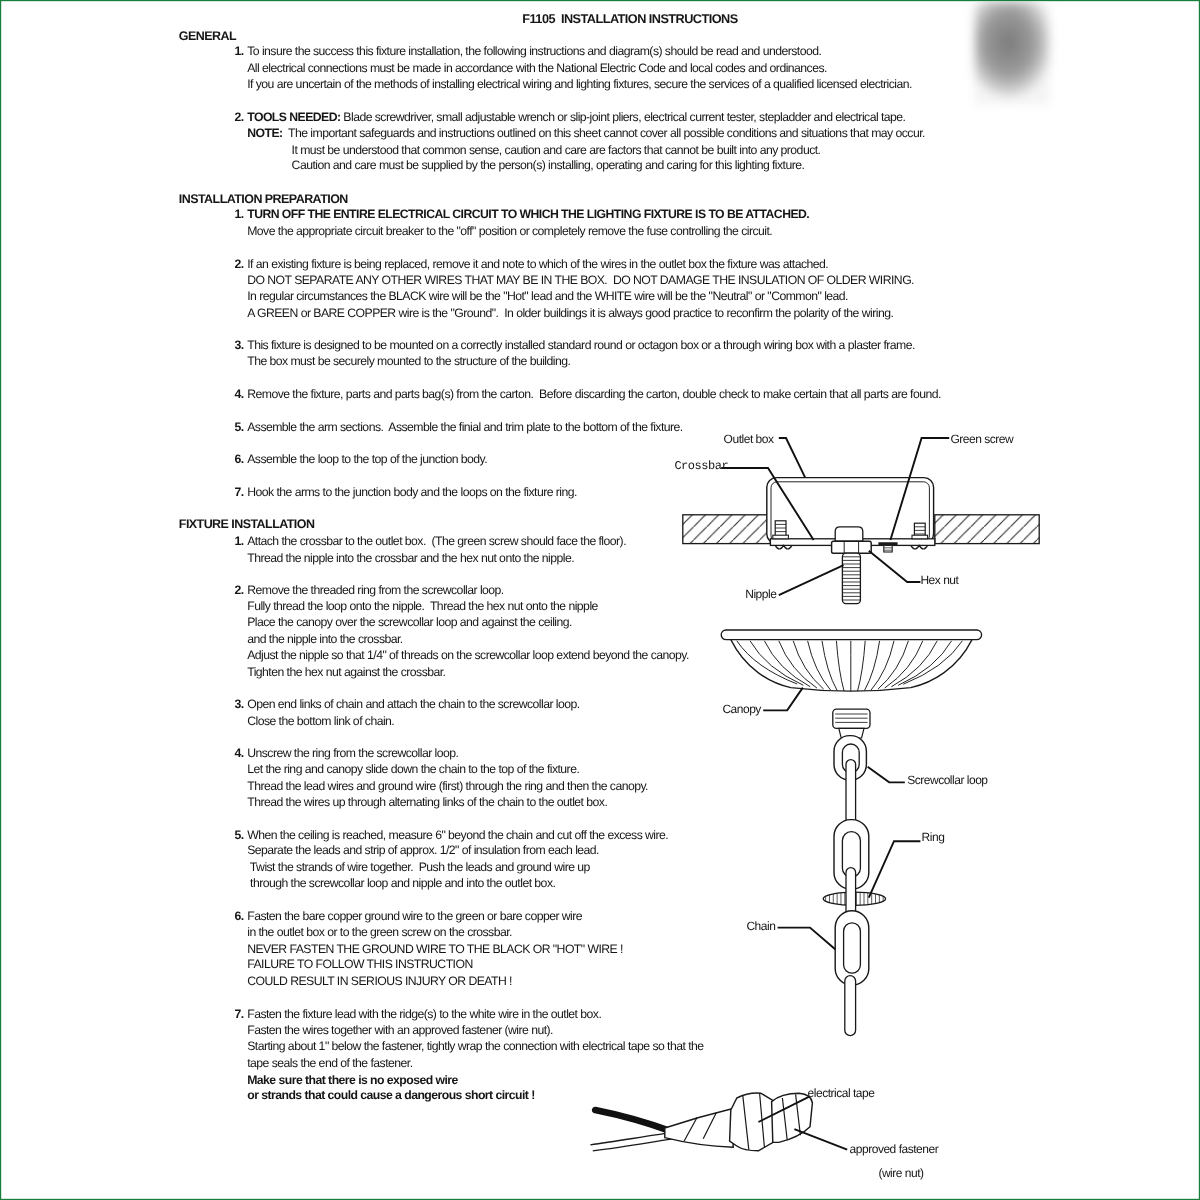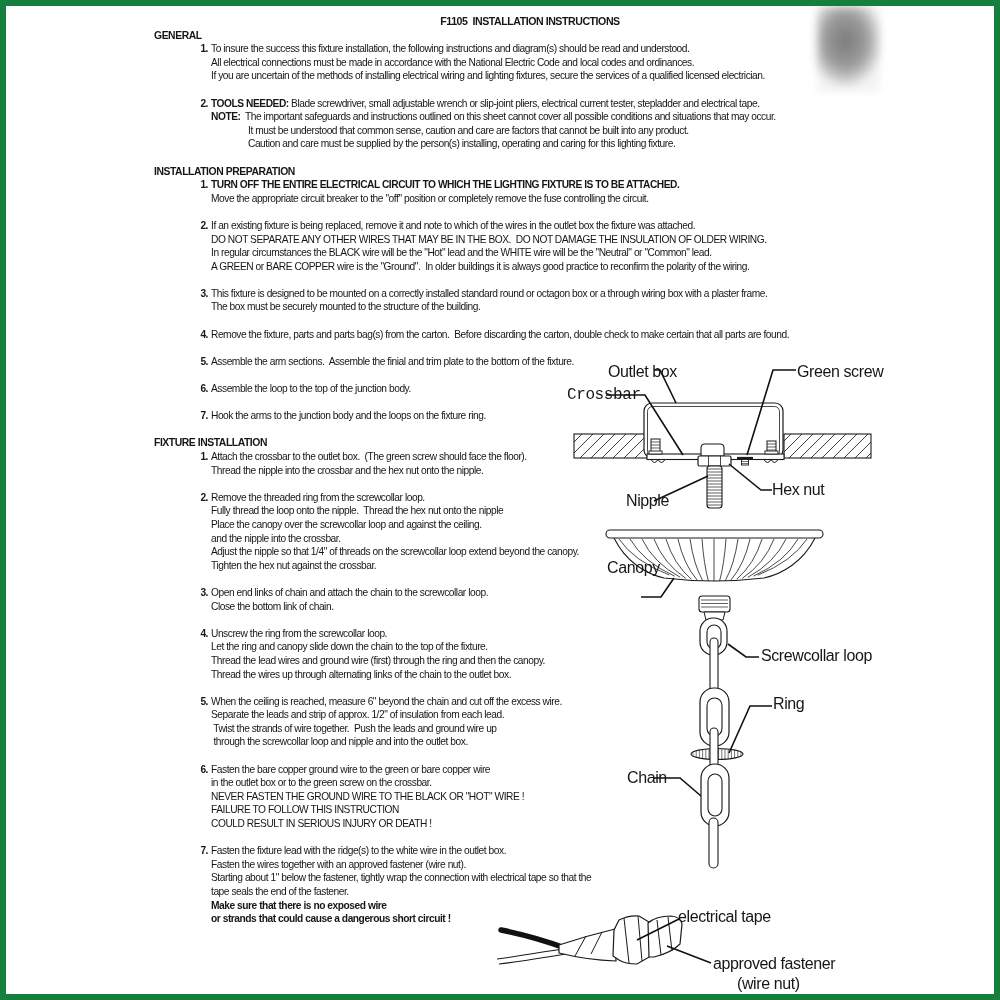--- a/index.html
+++ b/index.html
@@ -1,31 +1,31 @@
 <!DOCTYPE html>
 <html><head>
 <meta charset="utf-8">
 <style>
   html,body{margin:0;padding:0;background:#fff;}
   .page{position:relative;width:1000px;height:1000px;background:#ffffff;overflow:hidden;
         font-family:"Liberation Sans","DejaVu Sans",sans-serif;color:#161616;
-        border:6px solid #15803d;box-sizing:border-box;}
+        border:1px solid #15803d;box-sizing:border-box;}
   .doc{position:absolute;left:148px;top:9px;width:752px;font-size:10.2px;line-height:13.6px;letter-spacing:-0.45px;}
   .title{text-align:center;font-weight:bold;font-size:10.6px;white-space:pre;}
   .sec{margin-top:13.6px;}
   .sec.first{margin-top:0;}
   .sec-heading{font-weight:bold;font-size:10.4px;white-space:pre;}
   .item{position:relative;}
   .item + .item{margin-top:13.6px;}
   .line{white-space:pre;padding-left:57px;position:relative;}
   .line.ind1{padding-left:94px;}
   .num{position:absolute;left:28px;width:26px;text-align:right;font-weight:bold;}
   .b{font-weight:bold;}
   .u{}
-  .dlabel{position:absolute;font-size:16px;letter-spacing:-0.4px;white-space:pre;line-height:12px;}
+  .dlabel{position:absolute;font-size:10px;letter-spacing:-0.4px;white-space:pre;line-height:12px;}
   svg.fig{position:absolute;}
   .blob{position:absolute;left:811px;top:0px;width:63px;height:86px;
         background:radial-gradient(ellipse 60% 55% at 45% 40%, #7b7b7b, #9b9b9b 55%, #cfcfcf 85%, #f4f4f4);
         filter:blur(4px);}
 </style>
 </head>
 <body>
 
 <div class="page">
 
@@ -277,21 +277,21 @@
       <polyline points="188,11 146,32"></polyline>
       <polyline points="220,55 176,38"></polyline>
     </g>
   </svg>
 
   <span class="dlabel" style="left:602px;top:360px;">Outlet box</span>
   <span class="dlabel" style="left:791px;top:360px;">Green screw</span>
   <span class="dlabel" style="left:561px;top:383px;font-family:Liberation Mono, monospace;">Crossbar</span>
   <span class="dlabel" style="left:620px;top:489px;">Nipple</span>
   <span class="dlabel" style="left:766px;top:478px;">Hex nut</span>
-  <span class="dlabel" style="left:601px;top:556px;">Canopy</span>
+  <span class="dlabel" style="left:601px;top:585px;">Canopy</span>
   <span class="dlabel" style="left:755px;top:644px;text-align:center;">Screwcollar loop</span>
   <span class="dlabel" style="left:767px;top:692px;">Ring</span>
   <span class="dlabel" style="left:621px;top:766px;">Chain</span>
   <span class="dlabel" style="left:672px;top:905px;">electrical tape</span>
   <span class="dlabel" style="left:707px;top:952px;">approved fastener</span>
   <span class="dlabel" style="left:731px;top:936px;margin-top:36px;">(wire nut)</span>
 
 </div>
 
 </body></html>

